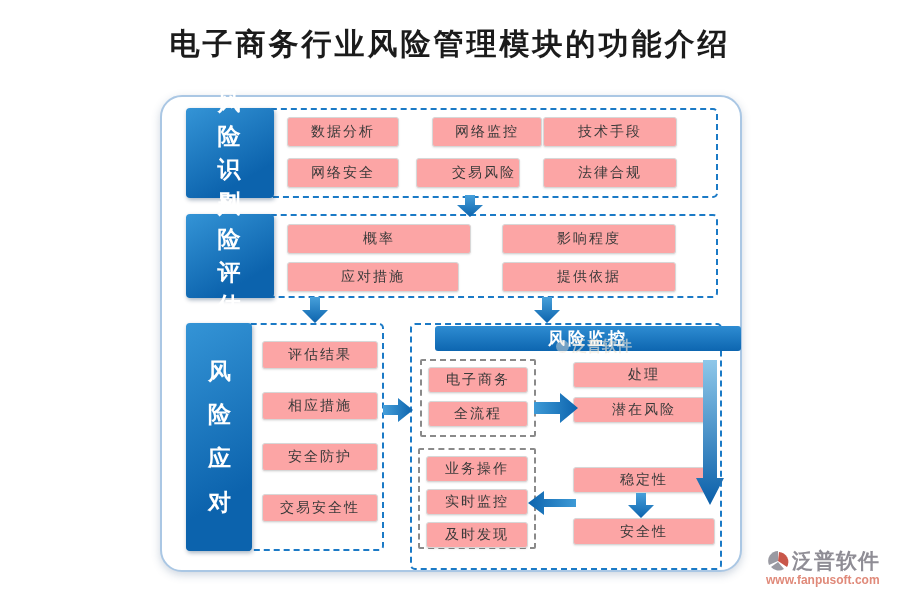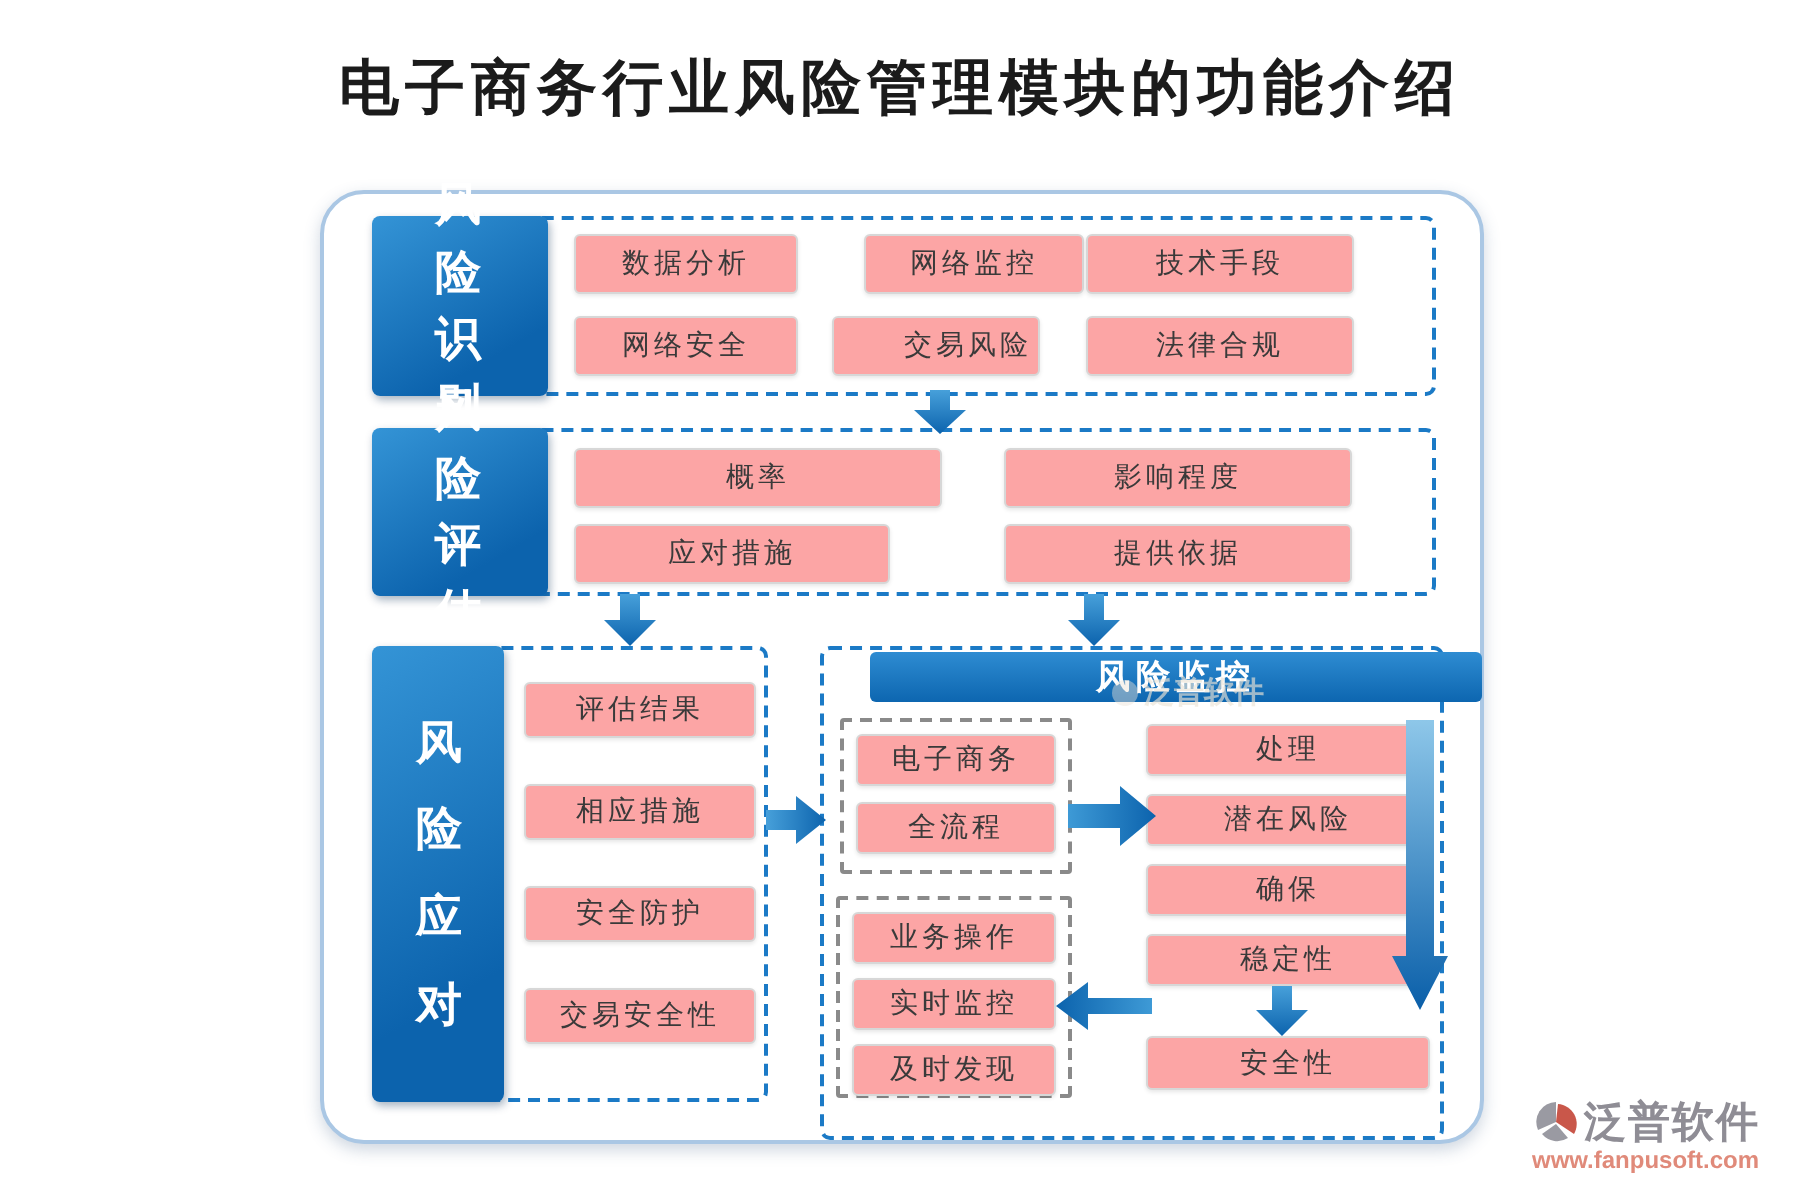--- a/index.html
+++ b/index.html
@@ -88,21 +88,21 @@
       </defs>
     <path d="M8 0 H18 V10 H26 L13 22 L0 10 H8 Z" fill="url(#g1)"></path>
   </svg>
 
   <div class="sec-dash sec2"></div>
   <div class="blue-label lbl2">
     <div class="wrap2">风险评估</div>
   </div>
   <div class="item" style="left:287px;top:224px;width:184px;height:30px;">概率</div>
   <div class="item" style="left:502px;top:224px;width:174px;height:30px;">影响程度</div>
-  <div class="item" style="left:287px;top:262px;width:158px;height:30px;">应对措施</div>
+  <div class="item" style="left:287px;top:262px;width:172px;height:30px;">应对措施</div>
   <div class="item" style="left:502px;top:262px;width:174px;height:30px;">提供依据</div>
 
   <svg class="arrow" style="left:302px;top:297px;" width="26" height="26" viewBox="0 0 26 26">
     <defs>
         <linearGradient id="g2" x1="0" y1="0" x2="0" y2="1">
       <stop offset="0" stop-color="#47a0da"></stop>
           <stop offset="1" stop-color="#0c63ad"></stop>
     </linearGradient>
       </defs>
     <path d="M8 0 H18 V13 H26 L13 26 L0 13 H8 Z" fill="url(#g2)"></path>
@@ -157,21 +157,20 @@
     <path d="M0 9 H26 V0 L44 15 L26 30 V21 H0 Z" fill="url(#g5)"></path>
   </svg>
 
   <div class="gray-dash gboxB"></div>
   <div class="item" style="left:426px;top:456px;width:102px;height:26px;">业务操作</div>
   <div class="item" style="left:426px;top:489px;width:102px;height:26px;">实时监控</div>
   <div class="item" style="left:426px;top:522px;width:102px;height:26px;">及时发现</div>
 
   <div class="item" style="left:573px;top:362px;width:142px;height:26px;">处理</div>
   <div class="item" style="left:573px;top:397px;width:142px;height:26px;">潜在风险</div>
-  <div class="item" style="left:573px;top:432px;width:142px;height:26px;">确保</div>
   <div class="item" style="left:573px;top:467px;width:142px;height:26px;">稳定性</div>
   <div class="item" style="left:573px;top:518px;width:142px;height:27px;">安全性</div>
 
   <svg class="arrow" style="left:696px;top:360px;" width="28" height="145" viewBox="0 0 28 145">
     <defs>
         <linearGradient id="g6" x1="0" y1="0" x2="0" y2="1">
       <stop offset="0" stop-color="#8ec7e9"></stop>
           <stop offset="1" stop-color="#0a5fa9"></stop>
     </linearGradient>
       </defs>

